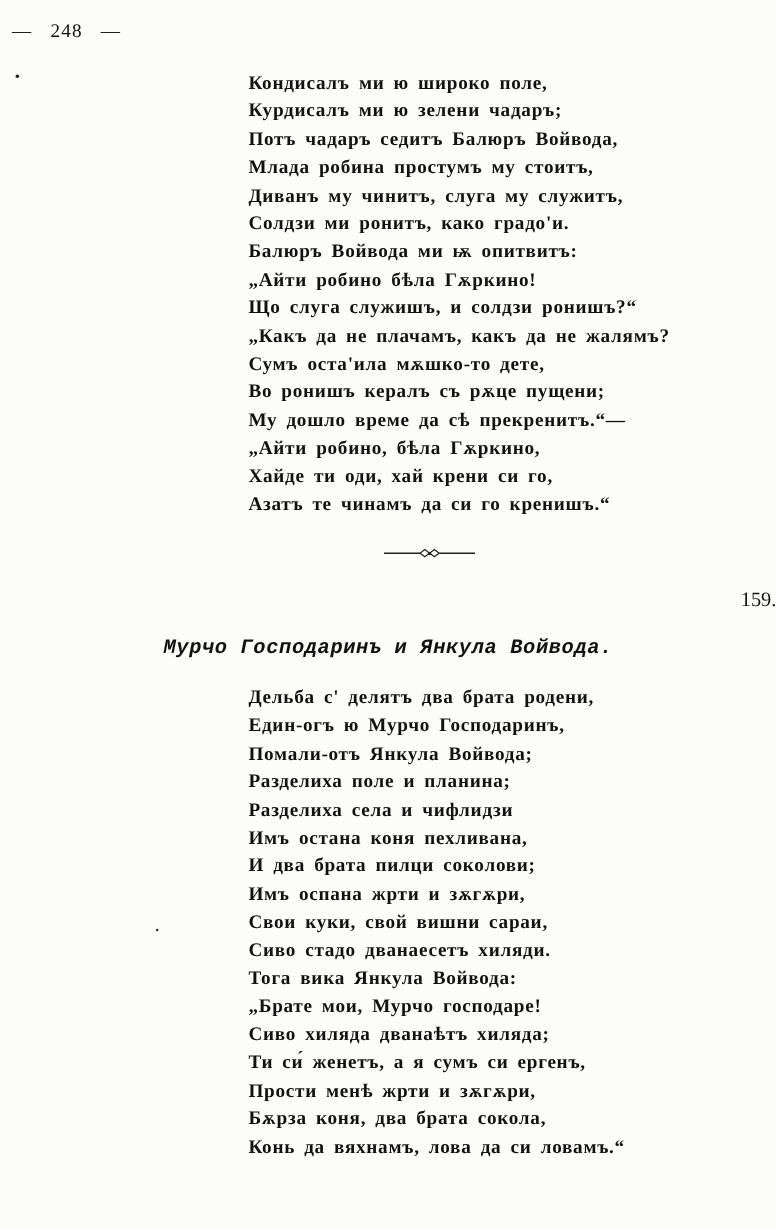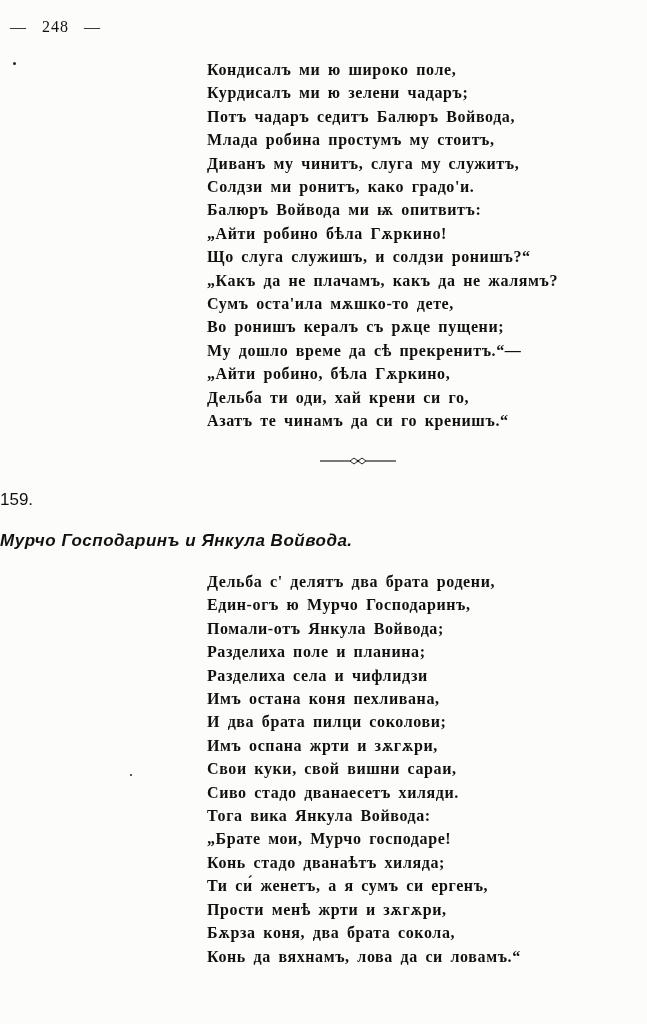--- a/index.html
+++ b/index.html
@@ -27,27 +27,27 @@
     font-weight: bold;
   }
   .stanza .line { white-space: nowrap; display: block; }
   #stanza-1 { top: 58px; }
   #stanza-2 { top: 570px; }
   .ornament {
     position: absolute; top: 456px; left: 320px; width: 76px; height: 10px;
   }
   .song-number {
     position: absolute; top: 490px; left: 0; width: 100%;
-    text-align: left; font-size: 17px;
-    font-family: Liberation Sans, sans-serif;
+    text-align: right; font-size: 17px;
+    font-family: Liberation Serif, serif;
   }
   .song-title {
     position: absolute; top: 531px; left: 0; width: 100%;
-    text-align: left; font-size: 17px;
-    font-family: Liberation Sans, sans-serif;
+    text-align: center; font-size: 17px;
+    font-family: Liberation Mono, monospace;
     font-style: italic; font-weight: bold;
     letter-spacing: 0.5px;
   }
   .speck { position: absolute; background: #222; border-radius: 50%; }
 </style>
 </head>
 <body>
 
 <div class="page-number">
   <span class="dash">—</span>
@@ -66,21 +66,21 @@
   <span class="line">Диванъ му чинитъ, слуга му служитъ,</span>
   <span class="line">Солдзи ми ронитъ, како градо'и.</span>
   <span class="line">Балюръ Войвода ми ѭ опитвитъ:</span>
   <span class="line">„Айти робино бѣла Гѫркино!</span>
   <span class="line">Що слуга служишъ, и солдзи ронишъ?“</span>
   <span class="line">„Какъ да не плачамъ, какъ да не жалямъ?</span>
   <span class="line">Сумъ оста'ила мѫшко-то дете,</span>
   <span class="line">Во ронишъ кералъ съ рѫце пущени;</span>
   <span class="line">Му дошло време да сѣ прекренитъ.“—</span>
   <span class="line">„Айти робино, бѣла Гѫркино,</span>
-  <span class="line">Дельба ти оди, хай крени си го,</span>
+  <span class="line">Хайде ти оди, хай крени си го,</span>
   <span class="line">Азатъ те чинамъ да си го кренишъ.“</span>
 </div>
 
 <svg class="ornament" viewBox="0 0 76 10">
   <line x1="0" y1="5" x2="30" y2="5" stroke="#222" stroke-width="1.2"></line>
   <line x1="46" y1="5" x2="76" y2="5" stroke="#222" stroke-width="1.2"></line>
   <path d="M30 5 L34 2 L38 5 L42 2 L46 5 M30 5 L34 8 L38 5 L42 8 L46 5" stroke="#222" stroke-width="1" fill="none"></path>
   <circle cx="38" cy="5" r="1.3" fill="#222"></circle>
 </svg>
 
@@ -93,18 +93,18 @@
   <span class="line">Помали-отъ Янкула Войвода;</span>
   <span class="line">Разделиха поле и планина;</span>
   <span class="line">Разделиха села и чифлидзи</span>
   <span class="line">Имъ остана коня пехливана,</span>
   <span class="line">И два брата пилци соколови;</span>
   <span class="line">Имъ оспана жрти и зѫгѫри,</span>
   <span class="line">Свои куки, свой вишни сараи,</span>
   <span class="line">Сиво стадо дванаесетъ хиляди.</span>
   <span class="line">Тога вика Янкула Войвода:</span>
   <span class="line">„Брате мои, Мурчо господаре!</span>
-  <span class="line">Конь стадо дванаѣтъ хиляда;</span>
+  <span class="line">Сиво хиляда дванаѣтъ хиляда;</span>
   <span class="line">Ти си́ женетъ, а я сумъ си ергенъ,</span>
   <span class="line">Прости менѣ жрти и зѫгѫри,</span>
   <span class="line">Бѫрза коня, два брата сокола,</span>
   <span class="line">Конь да вяхнамъ, лова да си ловамъ.“</span>
 </div>
 
 </body></html>

